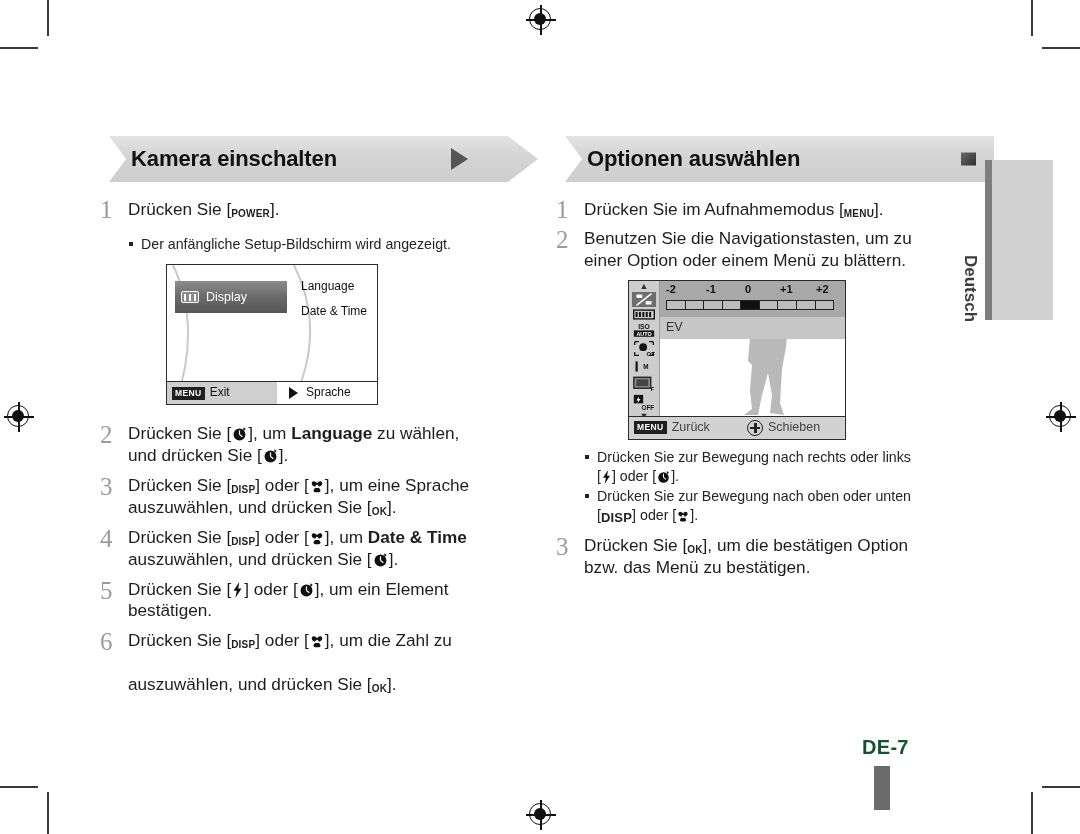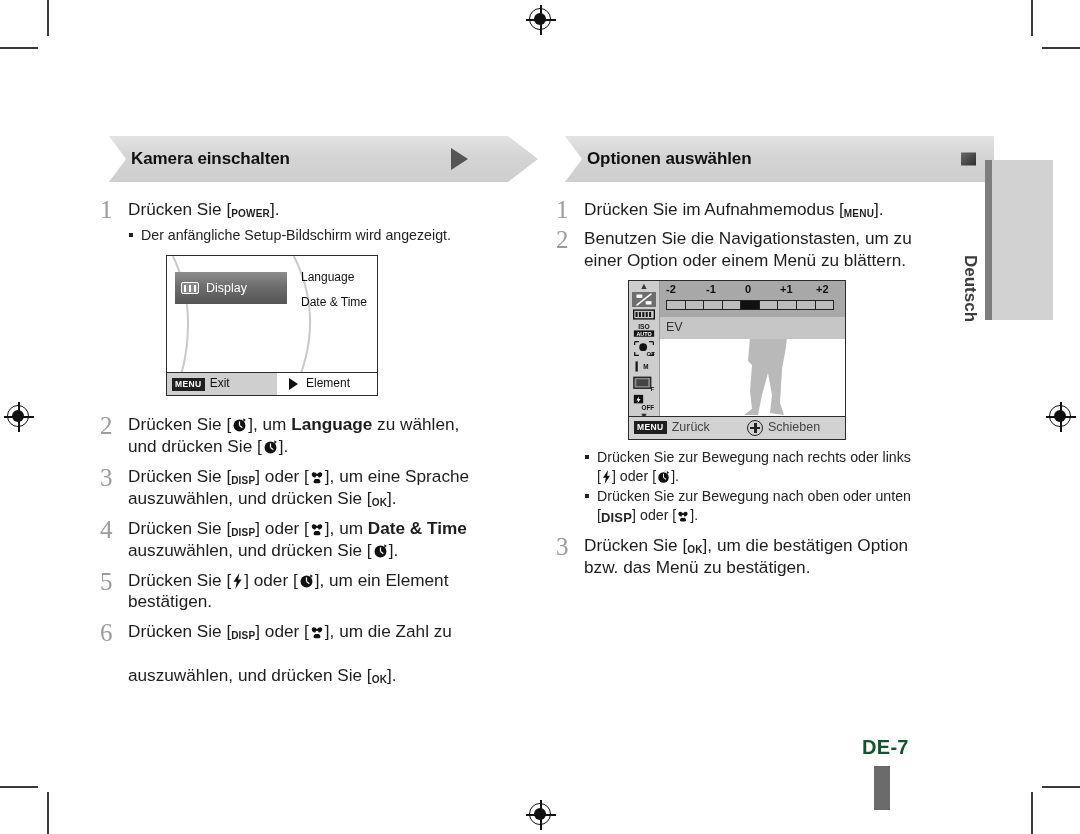--- a/index.html
+++ b/index.html
@@ -31,21 +31,21 @@
     -webkit-clip-path:polygon(0 0, 13px 0, 30px 50%, 13px 100%, 0 100%,
                        412px 100%, 442px 50%, 412px 0);
     clip-path:polygon(0 0, 13px 0, 30px 50%, 13px 100%, 0 100%,
                        412px 100%, 442px 50%, 412px 0);
   }
   .banner.left-plain{
     -webkit-clip-path:polygon(0 0, 13px 0, 30px 50%, 13px 100%, 0 100%, 442px 100%, 442px 0);
     clip-path:polygon(0 0, 13px 0, 30px 50%, 13px 100%, 0 100%, 442px 100%, 442px 0);
   }
   .banner-title{
-    font-size:17px;font-weight:bold;letter-spacing:-0.1px;
+    font-size:22px;font-weight:bold;letter-spacing:-0.1px;
     margin-left:35px;color:#111;
   }
   .banner-marker{position:absolute;right:70px;top:50%;transform:translateY(-50%);}
   .tri-right{
     width:0;height:0;border-left:17px solid #555;
     border-top:11px solid transparent;border-bottom:11px solid transparent;
   }
   .sq-mark{
     width:15px;height:13px;
     background:linear-gradient(135deg,#6a6a6a,#2e2e2e);
@@ -57,21 +57,21 @@
   .step{display:flex;align-items:flex-start;margin-bottom:3px;}
   .step-num{
     width:32px;flex:0 0 32px;text-align:left;
     font-size:25px;color:#9b9b9b;line-height:1.08;
     font-family:"Liberation Serif","DejaVu Serif",serif;font-weight:400;
     padding-left:4px;box-sizing:border-box;
   }
   .step-body{flex:1;font-size:17.2px;line-height:1.33;color:#1d1d1d;padding-top:2px;}
   .step-body.tight{line-height:1.27;}
 
-  .bullets{margin:5px 0 0 0;padding:0;list-style:none;}
+  .bullets{margin:14px 0 0 0;padding:0;list-style:none;}
   .bullets li{
     position:relative;padding-left:13px;font-size:14.2px;
     line-height:1.38;color:#232323;margin-bottom:0px;
   }
   .bullets li:before{
     content:"";position:absolute;left:1px;top:7px;
     width:4px;height:4px;background:#222;
   }
 
   b{font-weight:bold;}
@@ -273,21 +273,21 @@
           </div>
           <div class="s1-right">
             <div>Language</div>
             <div>Date &amp; Time</div>
           </div>
           <div class="s1-bottom">
             <span class="pill-menu">MENU</span>
             <span class="lbl">Exit</span>
             <div class="s1-chg">
               <div class="tri"></div>
-              <span class="lbl">Element</span>
+              <span class="lbl">Sprache</span>
             </div>
           </div>
         </div>
       </div>
     </div>
 
     <div class="step" style="margin-top:16px;">
       <div class="step-num">2</div>
       <div class="step-body tight">
         <span>Drücken Sie [</span><svg class="gl" width="17" height="17" viewBox="0 0 24 24">

